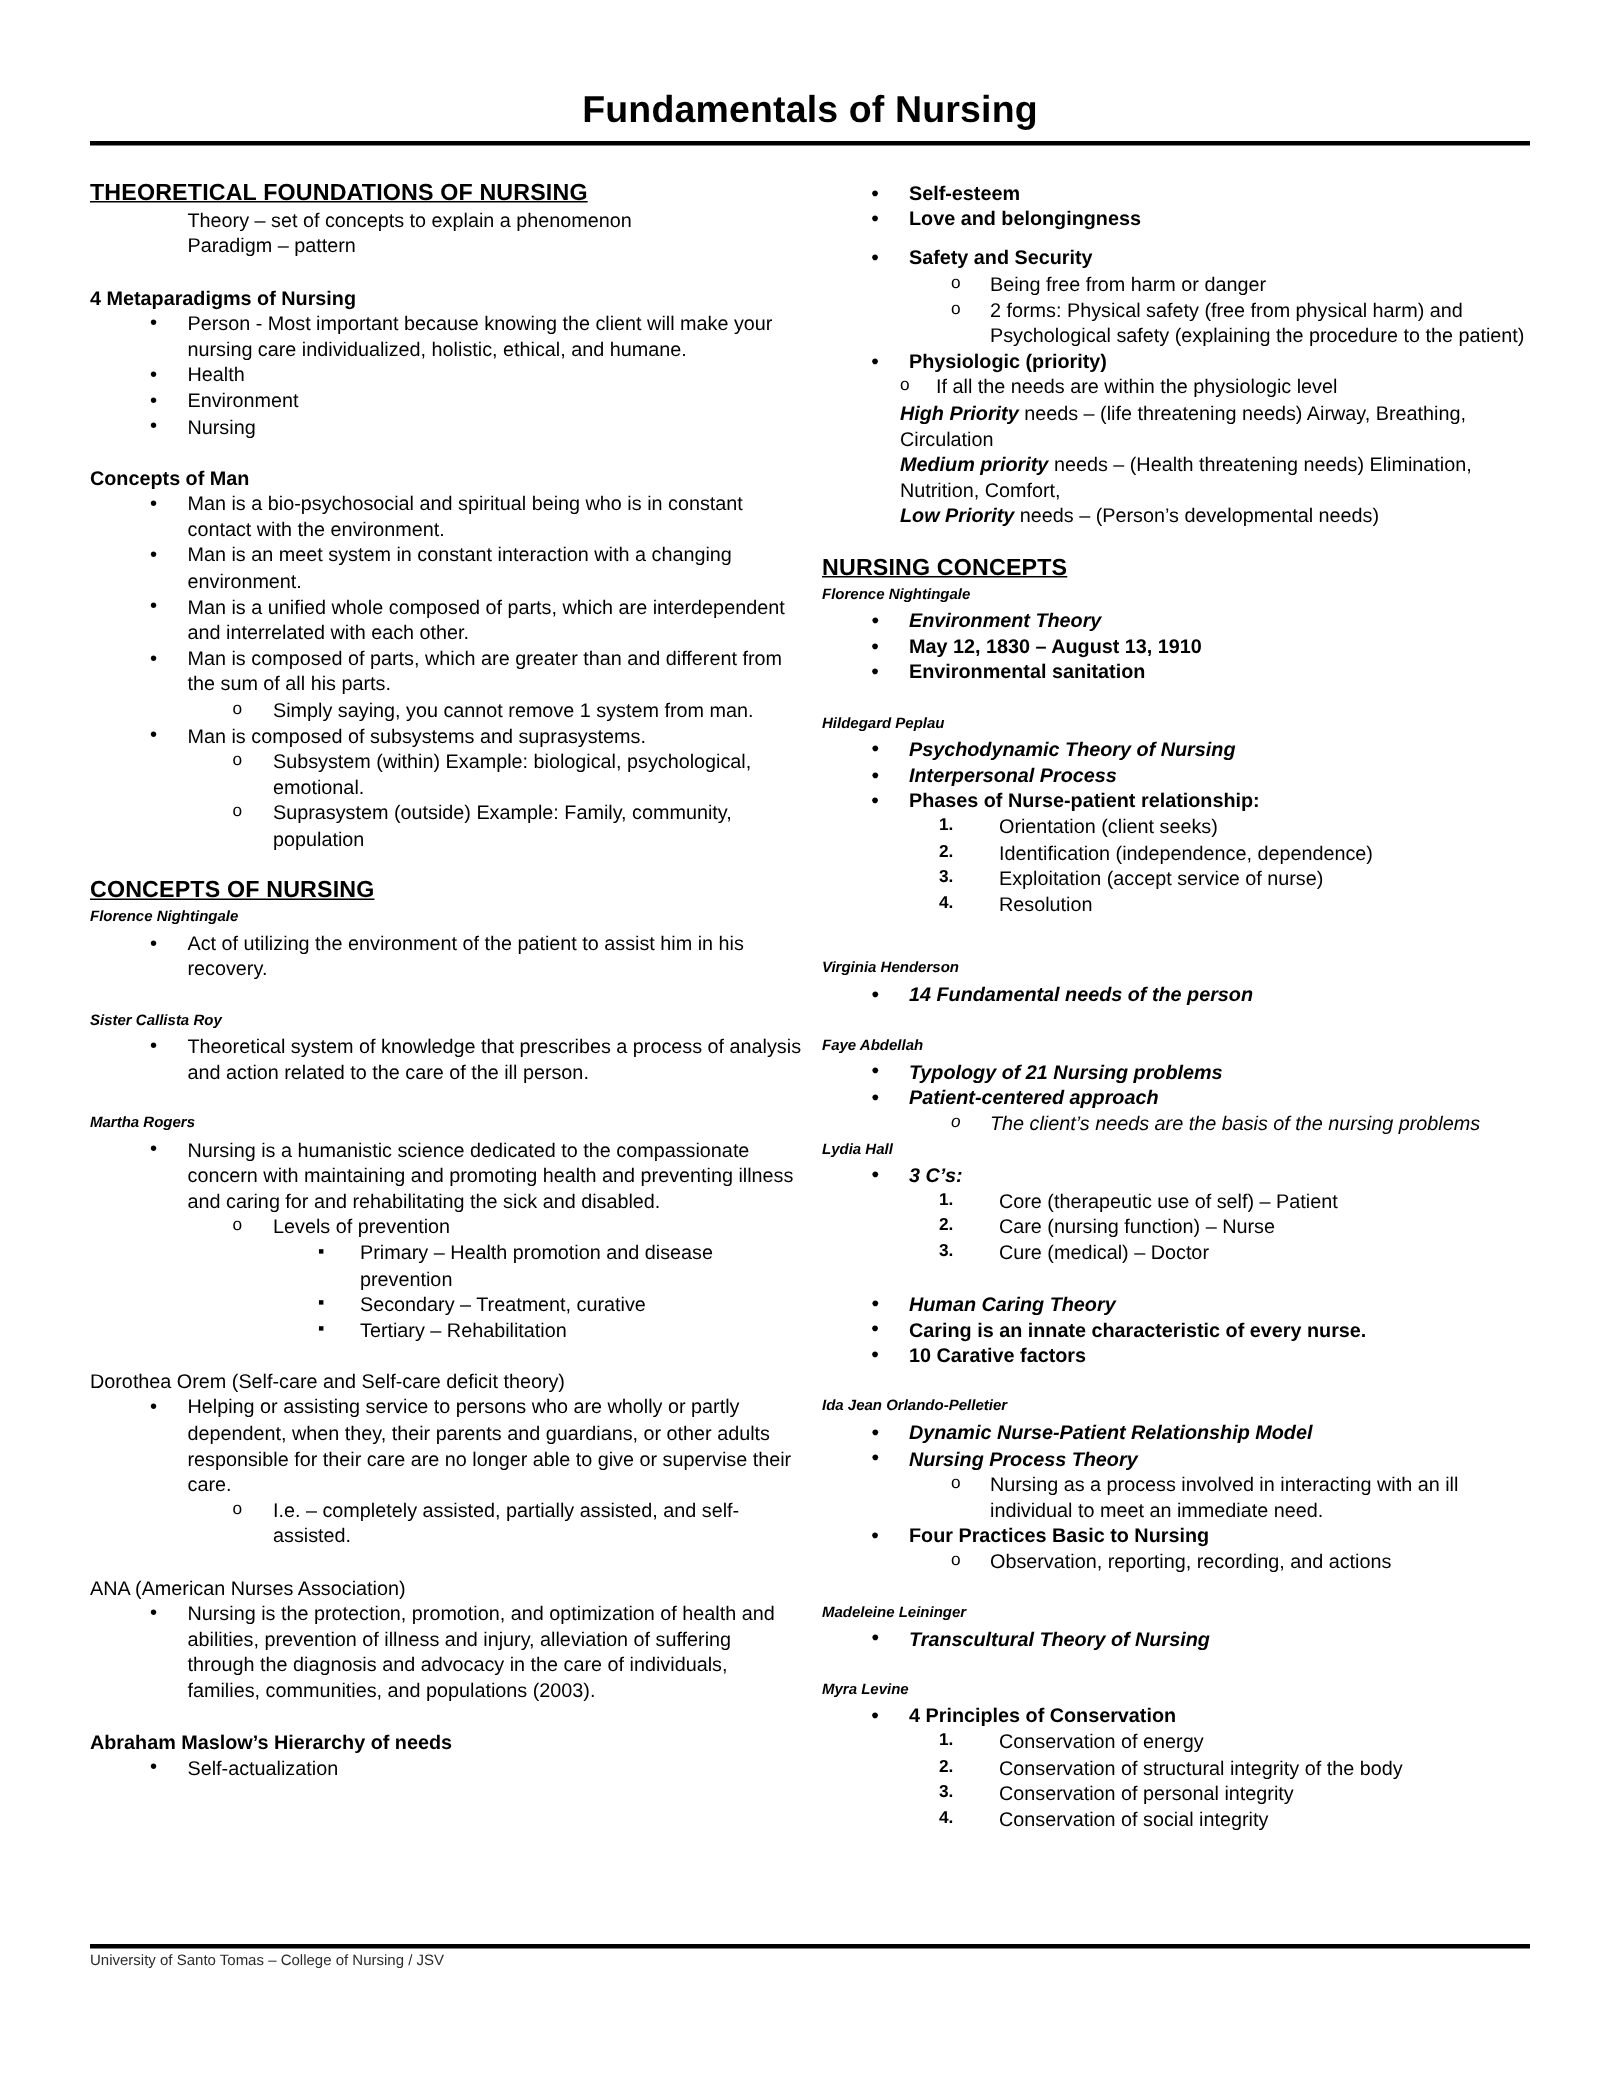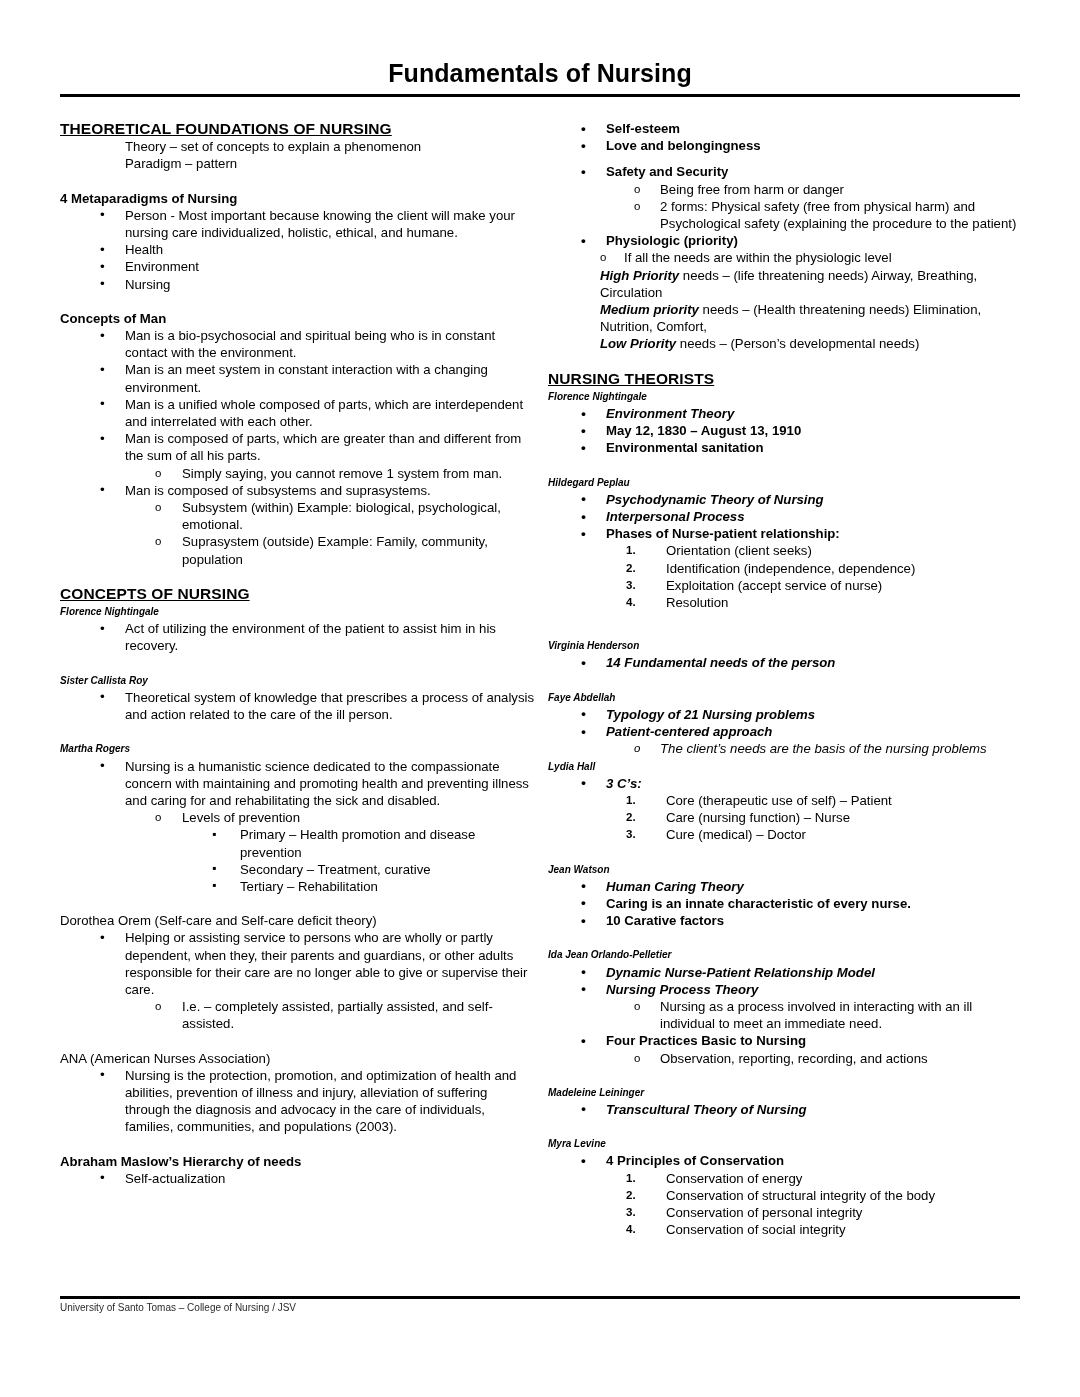--- a/index.html
+++ b/index.html
@@ -295,21 +295,21 @@
     </ul>
     <ul class="lv2 tight">
       <li>If all the needs are within the physiologic level</li>
     </ul>
     <div class="prio"><span class="bi">High Priority</span><span> needs – (life threatening needs) Airway, Breathing, Circulation</span></div>
     <div class="prio"><span class="bi">Medium priority</span><span> needs – (Health threatening needs) Elimination, Nutrition, Comfort,</span></div>
     <div class="prio"><span class="bi">Low Priority</span><span> needs – (Person’s developmental needs)</span></div>
 
     <div class="gap"></div>
 
-    <div class="h1">NURSING THEORISTS</div>
+    <div class="h1">NURSING CONCEPTS</div>
 
     <div class="h2">Florence Nightingale</div>
     <ul class="lv1">
       <li class="it">Environment Theory</li>
       <li>May 12, 1830 – August 13, 1910</li>
       <li>Environmental sanitation</li>
     </ul>
 
     <div class="gap"></div>
 
@@ -350,21 +350,20 @@
       <li class="it">3 C’s:</li>
     </ul>
     <ol class="lvn">
       <li><span class="num">1.</span><span>Core (therapeutic use of self) – Patient</span></li>
       <li><span class="num">2.</span><span>Care (nursing function) – Nurse</span></li>
       <li><span class="num">3.</span><span>Cure (medical) – Doctor</span></li>
     </ol>
 
     <div class="gap"></div>
 
-    <div class="h2">Jean Watson</div>
     <ul class="lv1">
       <li class="it">Human Caring Theory</li>
       <li>Caring is an innate characteristic of every nurse.</li>
       <li>10 Carative factors</li>
     </ul>
 
     <div class="gap"></div>
 
     <div class="h2">Ida Jean Orlando-Pelletier</div>
     <ul class="lv1">

